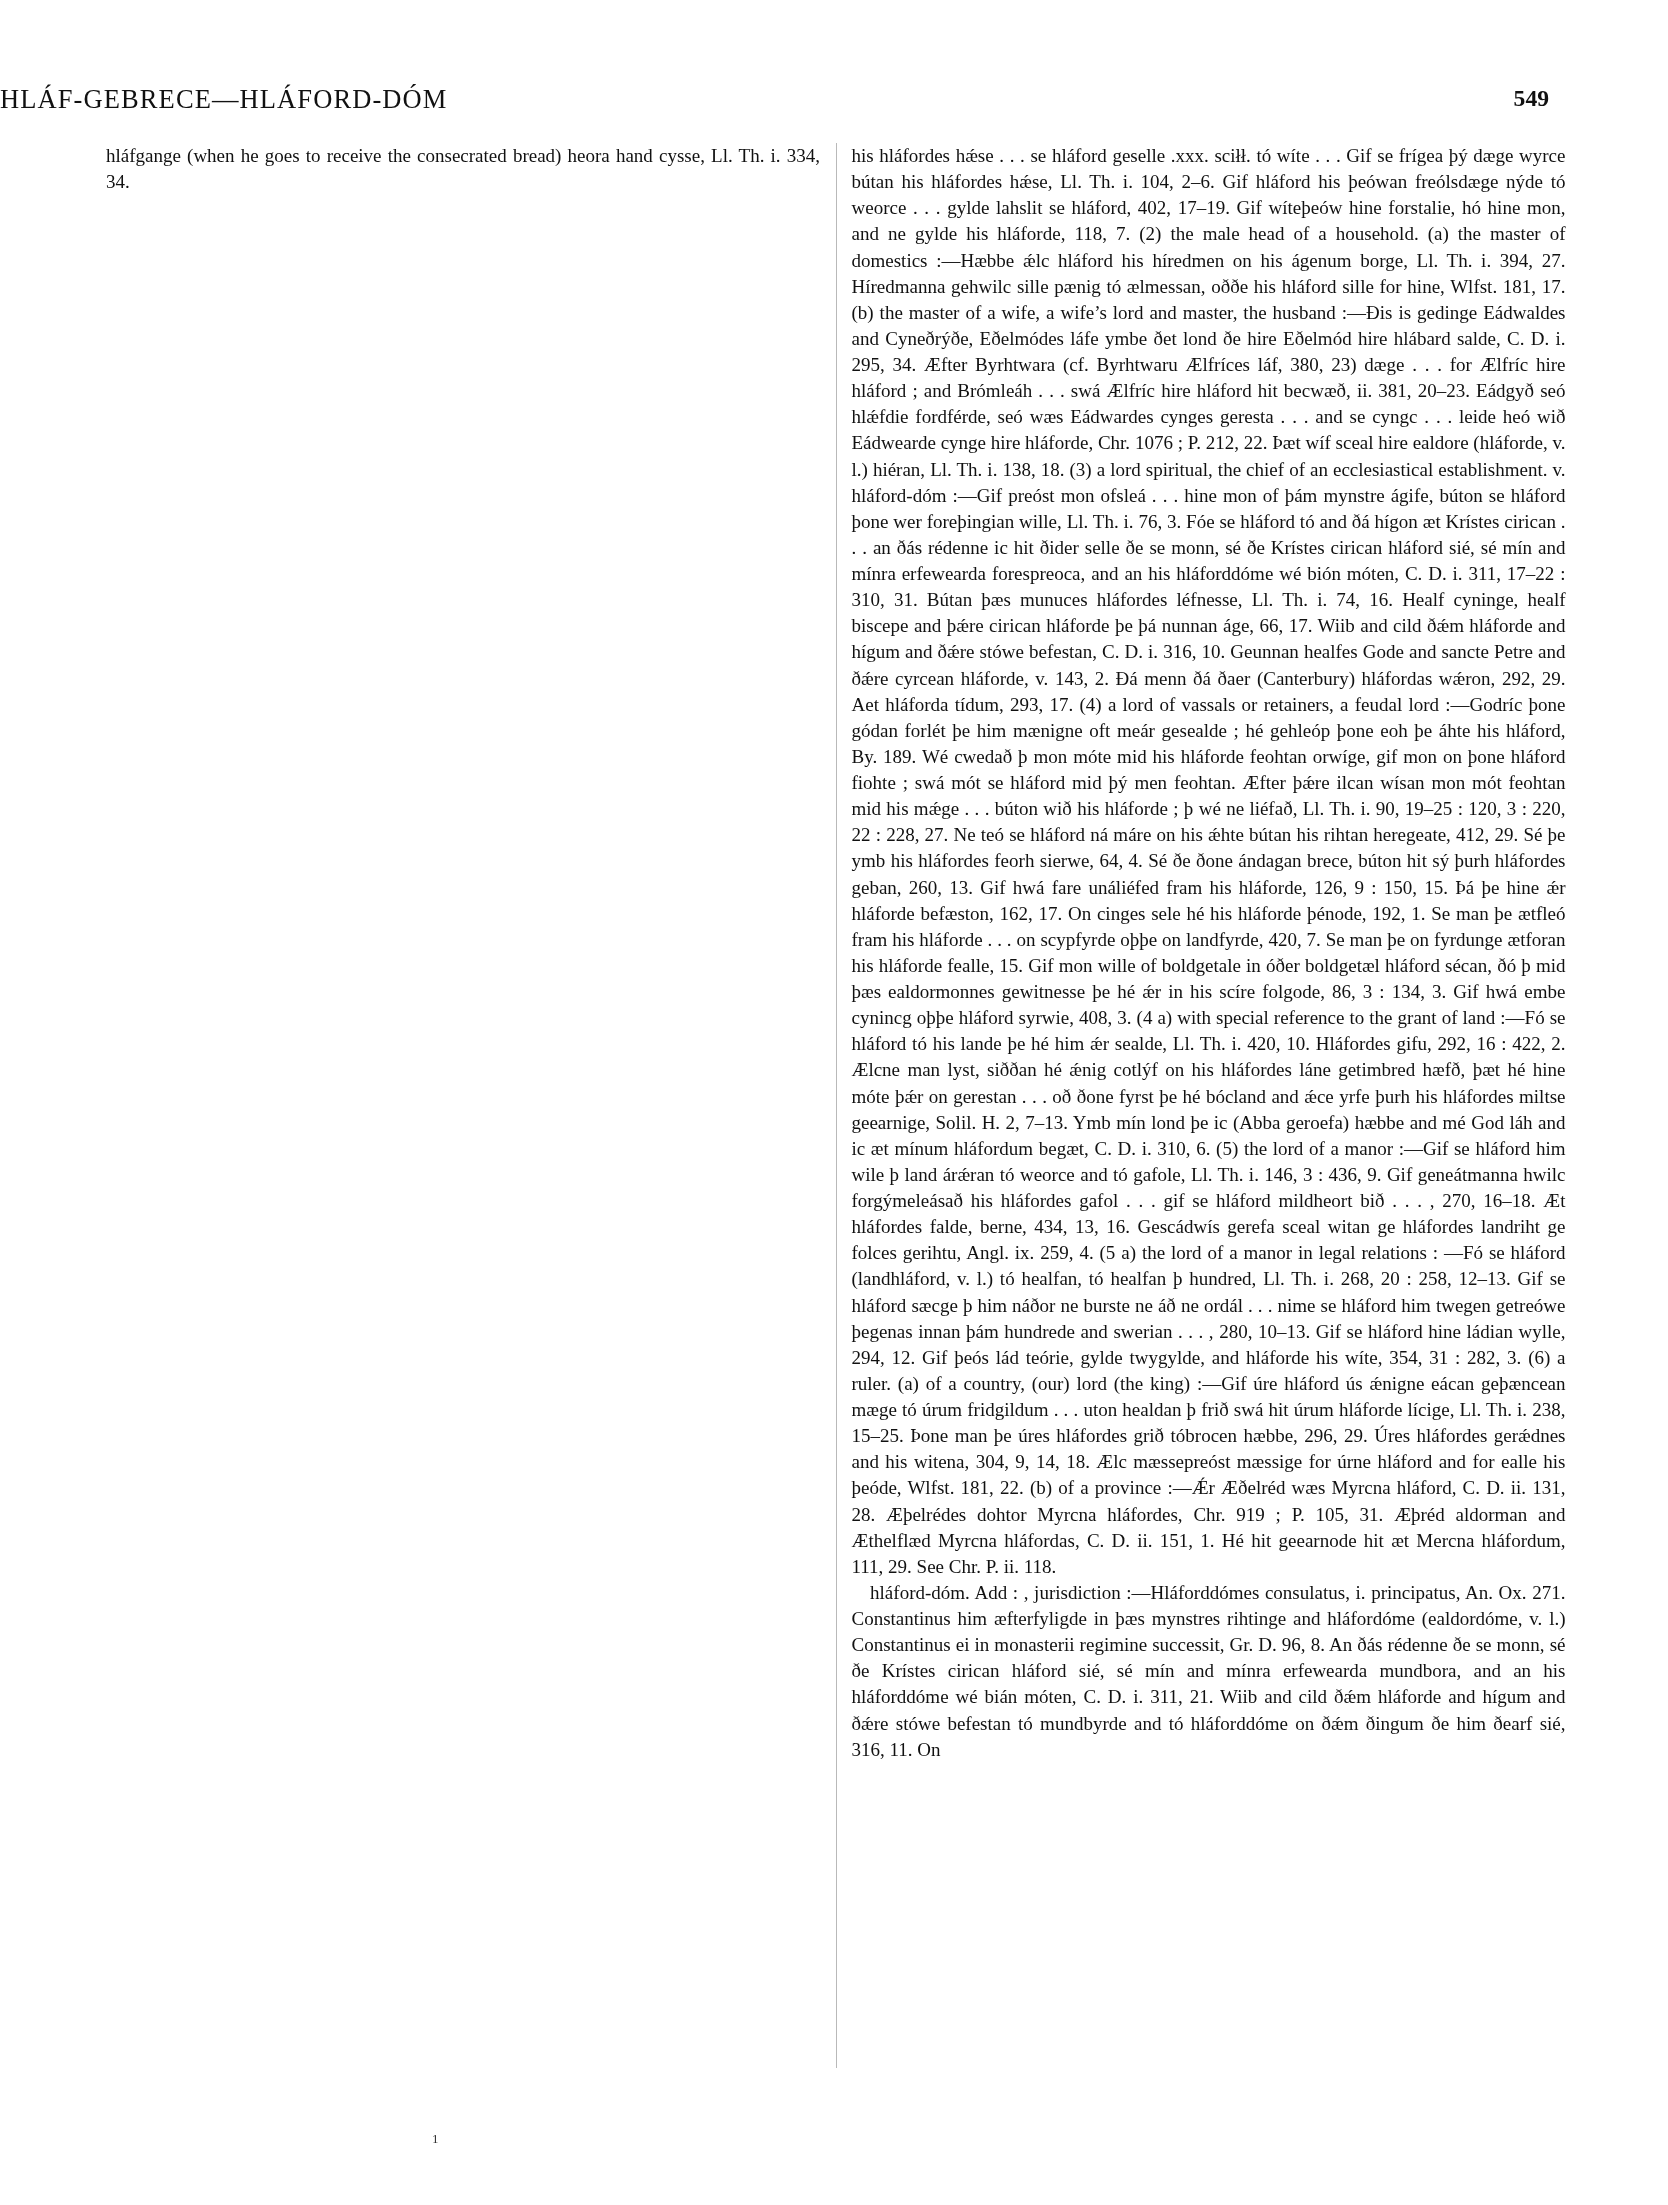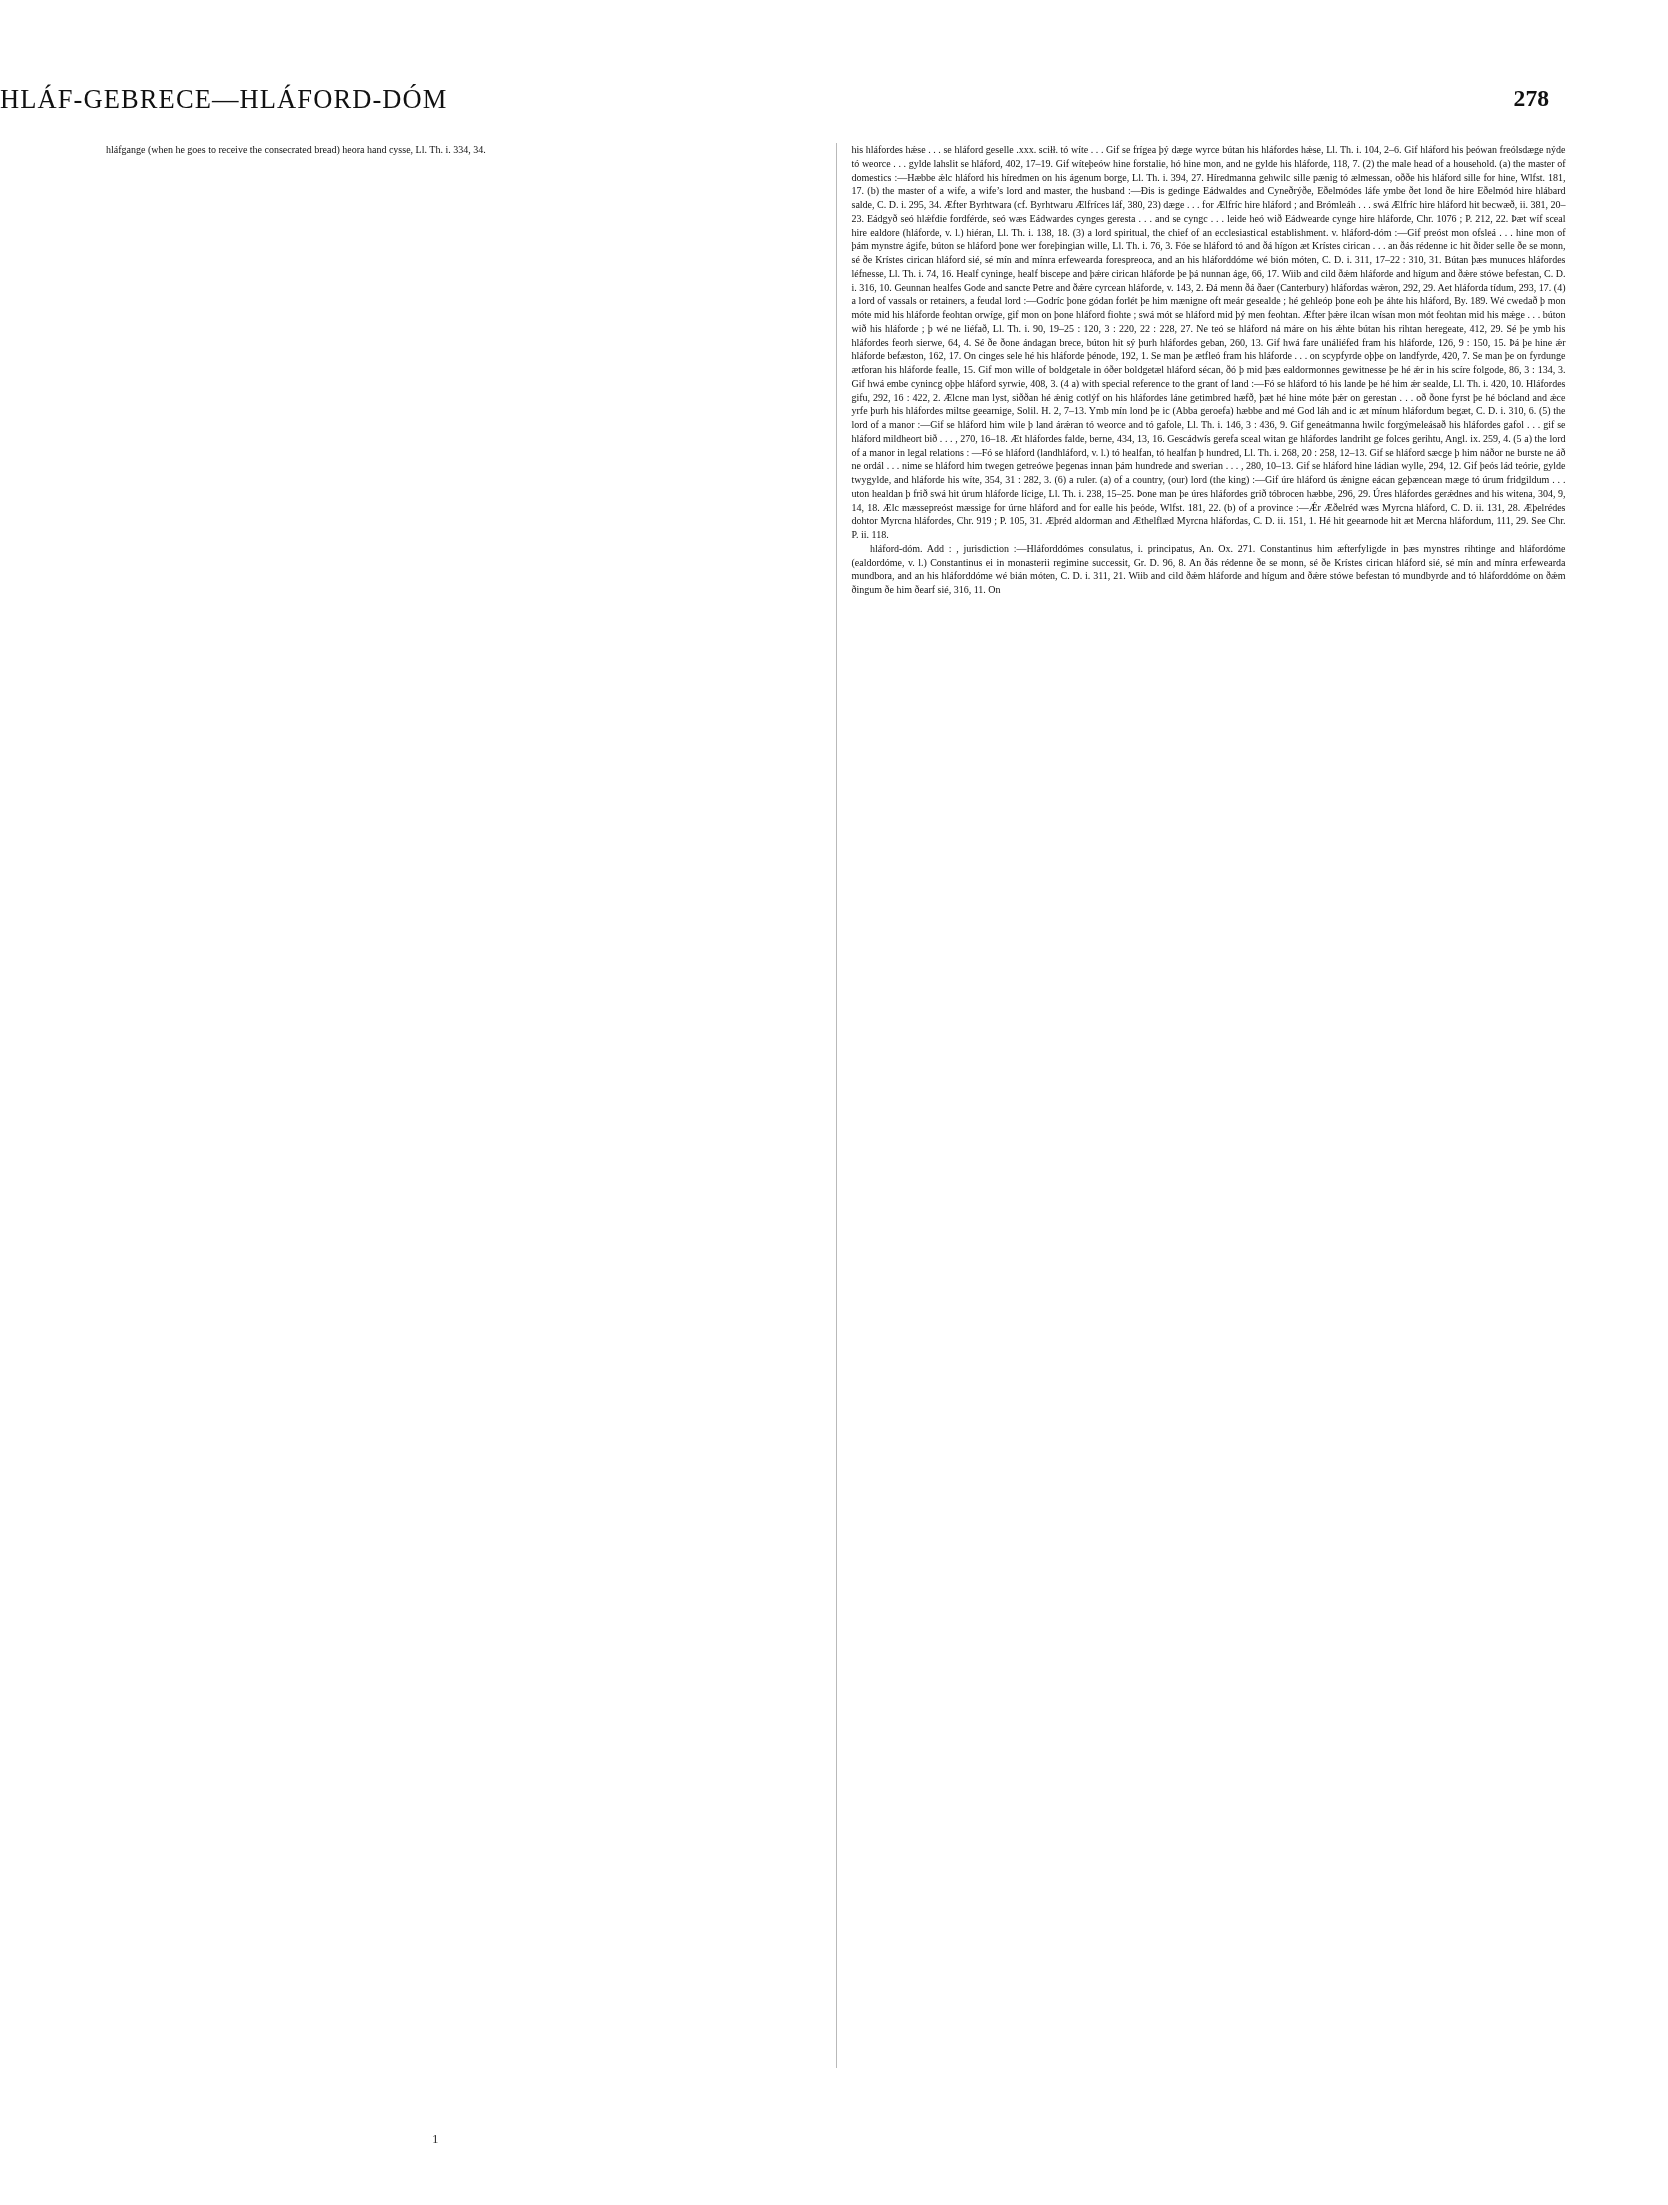--- a/index.html
+++ b/index.html
@@ -47,21 +47,21 @@
     position: absolute;
     top: 143px;
     left: 106px;
     width: 1460px;
     display: flex;
     flex-direction: row;
     gap: 31.5px;
   }
   .col {
     width: 714px;
-    font-size: 10px;
+    font-size: 19px;
     line-height: 1.375;
     text-align: justify;
     text-justify: inter-word;
     hyphens: none;
   }
   .divider {
     position: absolute;
     top: 143px;
     left: 836px;
     width: 0.7px;
@@ -83,21 +83,21 @@
     color: #333;
   }
 </style>
 </head>
 <body>
 
 <div class="page">
 
   <div class="header">
     <div class="header-title">HLÁF-GEBRECE—HLÁFORD-DÓM</div>
-    <div class="header-pageno">278</div>
+    <div class="header-pageno">549</div>
   </div>
 
   <div class="divider"></div>
 
   <div class="columns">
 
     <div class="col">
       <p class="blk noind">hláfgange (when he goes to receive the consecrated bread) heora hand cysse, Ll. Th. i. 334, 34.</p>
     </div>
 

